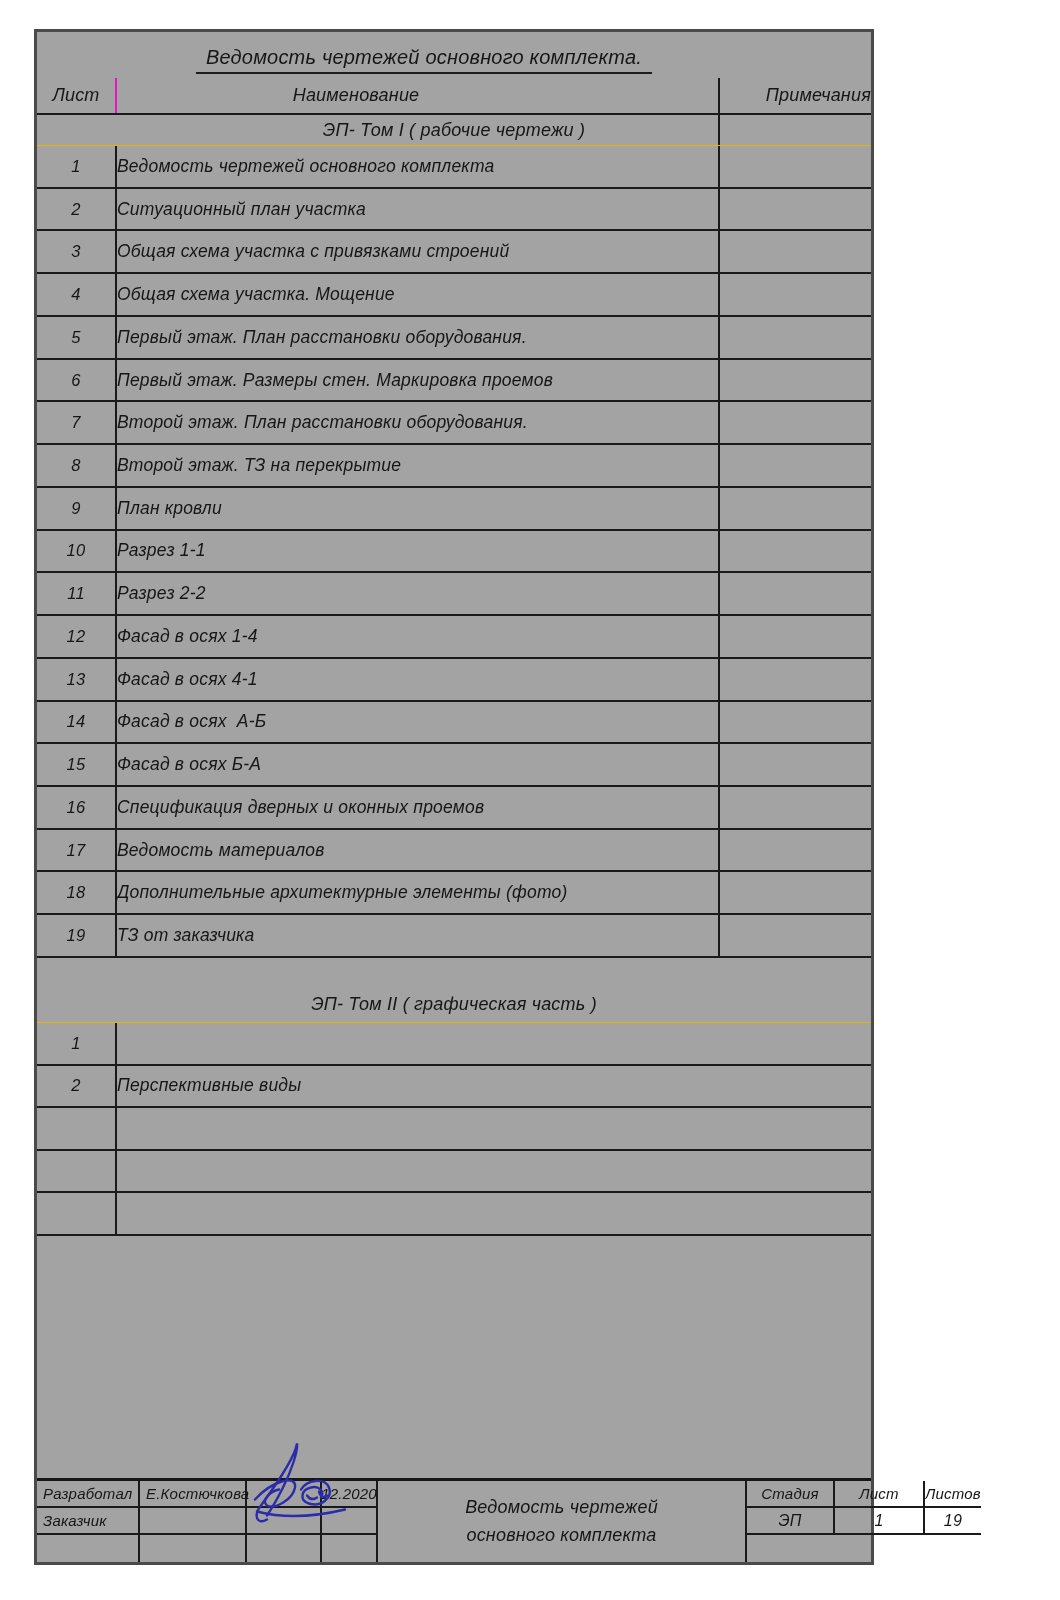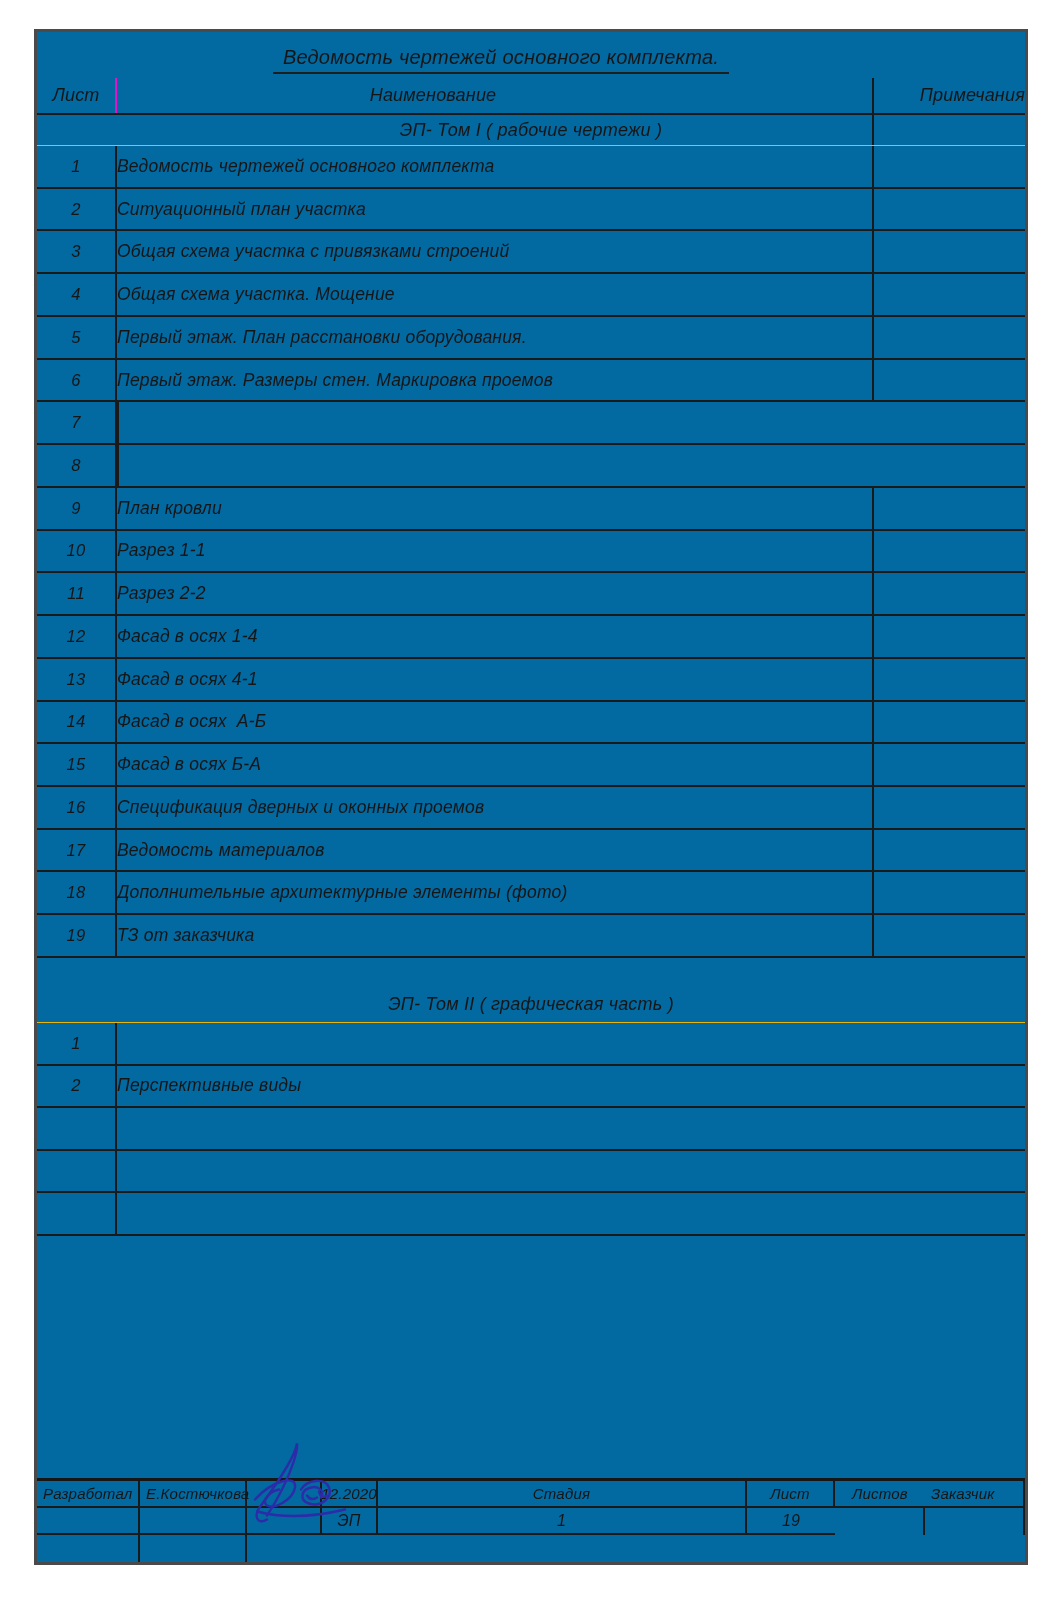--- a/index.html
+++ b/index.html
@@ -2,23 +2,23 @@
 <html><head>
 <meta charset="utf-8">
 <style>
   html,body{margin:0;padding:0;background:#fff;}
   .page{
     position:relative;width:1060px;height:1600px;background:#ffffff;overflow:hidden;
     font-family:"Liberation Sans",sans-serif;font-style:italic;color:#161616;
     letter-spacing:.2px;
   }
   .frame{
-    position:absolute;left:34px;top:29px;width:994px;height:1536px;
+    position:absolute;left:34px;top:29px;width:840px;height:1536px;
     border:3px solid #4a4a4a;box-sizing:border-box;
-    display:flex;flex-direction:column;background:#0369a1;
+    display:flex;flex-direction:column;background:#a3a3a3;
   }
   .frame *,.frame{box-sizing:border-box;}
 
   
   .title-band{height:46px;display:flex;align-items:flex-end;justify-content:center;}
   .sheet-title{
     font-size:20px;border-bottom:2px solid #1e1e1e;padding:0 10px 3px 10px;
     margin-bottom:4px;position:relative;left:-30px;white-space:nowrap;
   }
 
@@ -118,24 +118,26 @@
           <div class="c-name">Первый этаж. План расстановки оборудования.</div>
           <div class="c-notes"></div>
         </div>
       <div class="row">
           <div class="c-num">6</div>
           <div class="c-name">Первый этаж. Размеры стен. Маркировка проемов</div>
           <div class="c-notes"></div>
         </div>
       <div class="row">
           <div class="c-num">7</div>
+          <div class="c-name">Второй этаж. План расстановки оборудования.</div>
           <div class="c-notes"></div>
         </div>
       <div class="row">
           <div class="c-num">8</div>
+          <div class="c-name">Второй этаж. ТЗ на перекрытие</div>
           <div class="c-notes"></div>
         </div>
       <div class="row">
           <div class="c-num">9</div>
           <div class="c-name">План кровли</div>
           <div class="c-notes"></div>
         </div>
       <div class="row">
           <div class="c-num">10</div>
           <div class="c-name">Разрез 1-1</div>
@@ -214,20 +216,24 @@
         </div>
     </div>
 
     <div class="blank-band"></div>
 
     <div class="tblock">
       <div class="tb-cell">Разработал</div>
       <div class="tb-cell">Е.Костючкова</div>
       <div class="tb-cell"></div>
       <div class="tb-cell ctr">12.2020</div>
+      <div class="tb-doc-title">
+        <span>Ведомость чертежей</span>
+        <span>основного комплекта</span>
+      </div>
       <div class="tb-cell ctr">Стадия</div>
       <div class="tb-cell ctr">Лист</div>
       <div class="tb-cell ctr no-r">Листов</div>
 
       <div class="tb-cell">Заказчик</div>
       <div class="tb-cell"></div>
       <div class="tb-cell"></div>
       <div class="tb-cell ctr"></div>
       <div class="tb-cell ctr tb-val">ЭП</div>
       <div class="tb-cell ctr tb-val">1</div>

